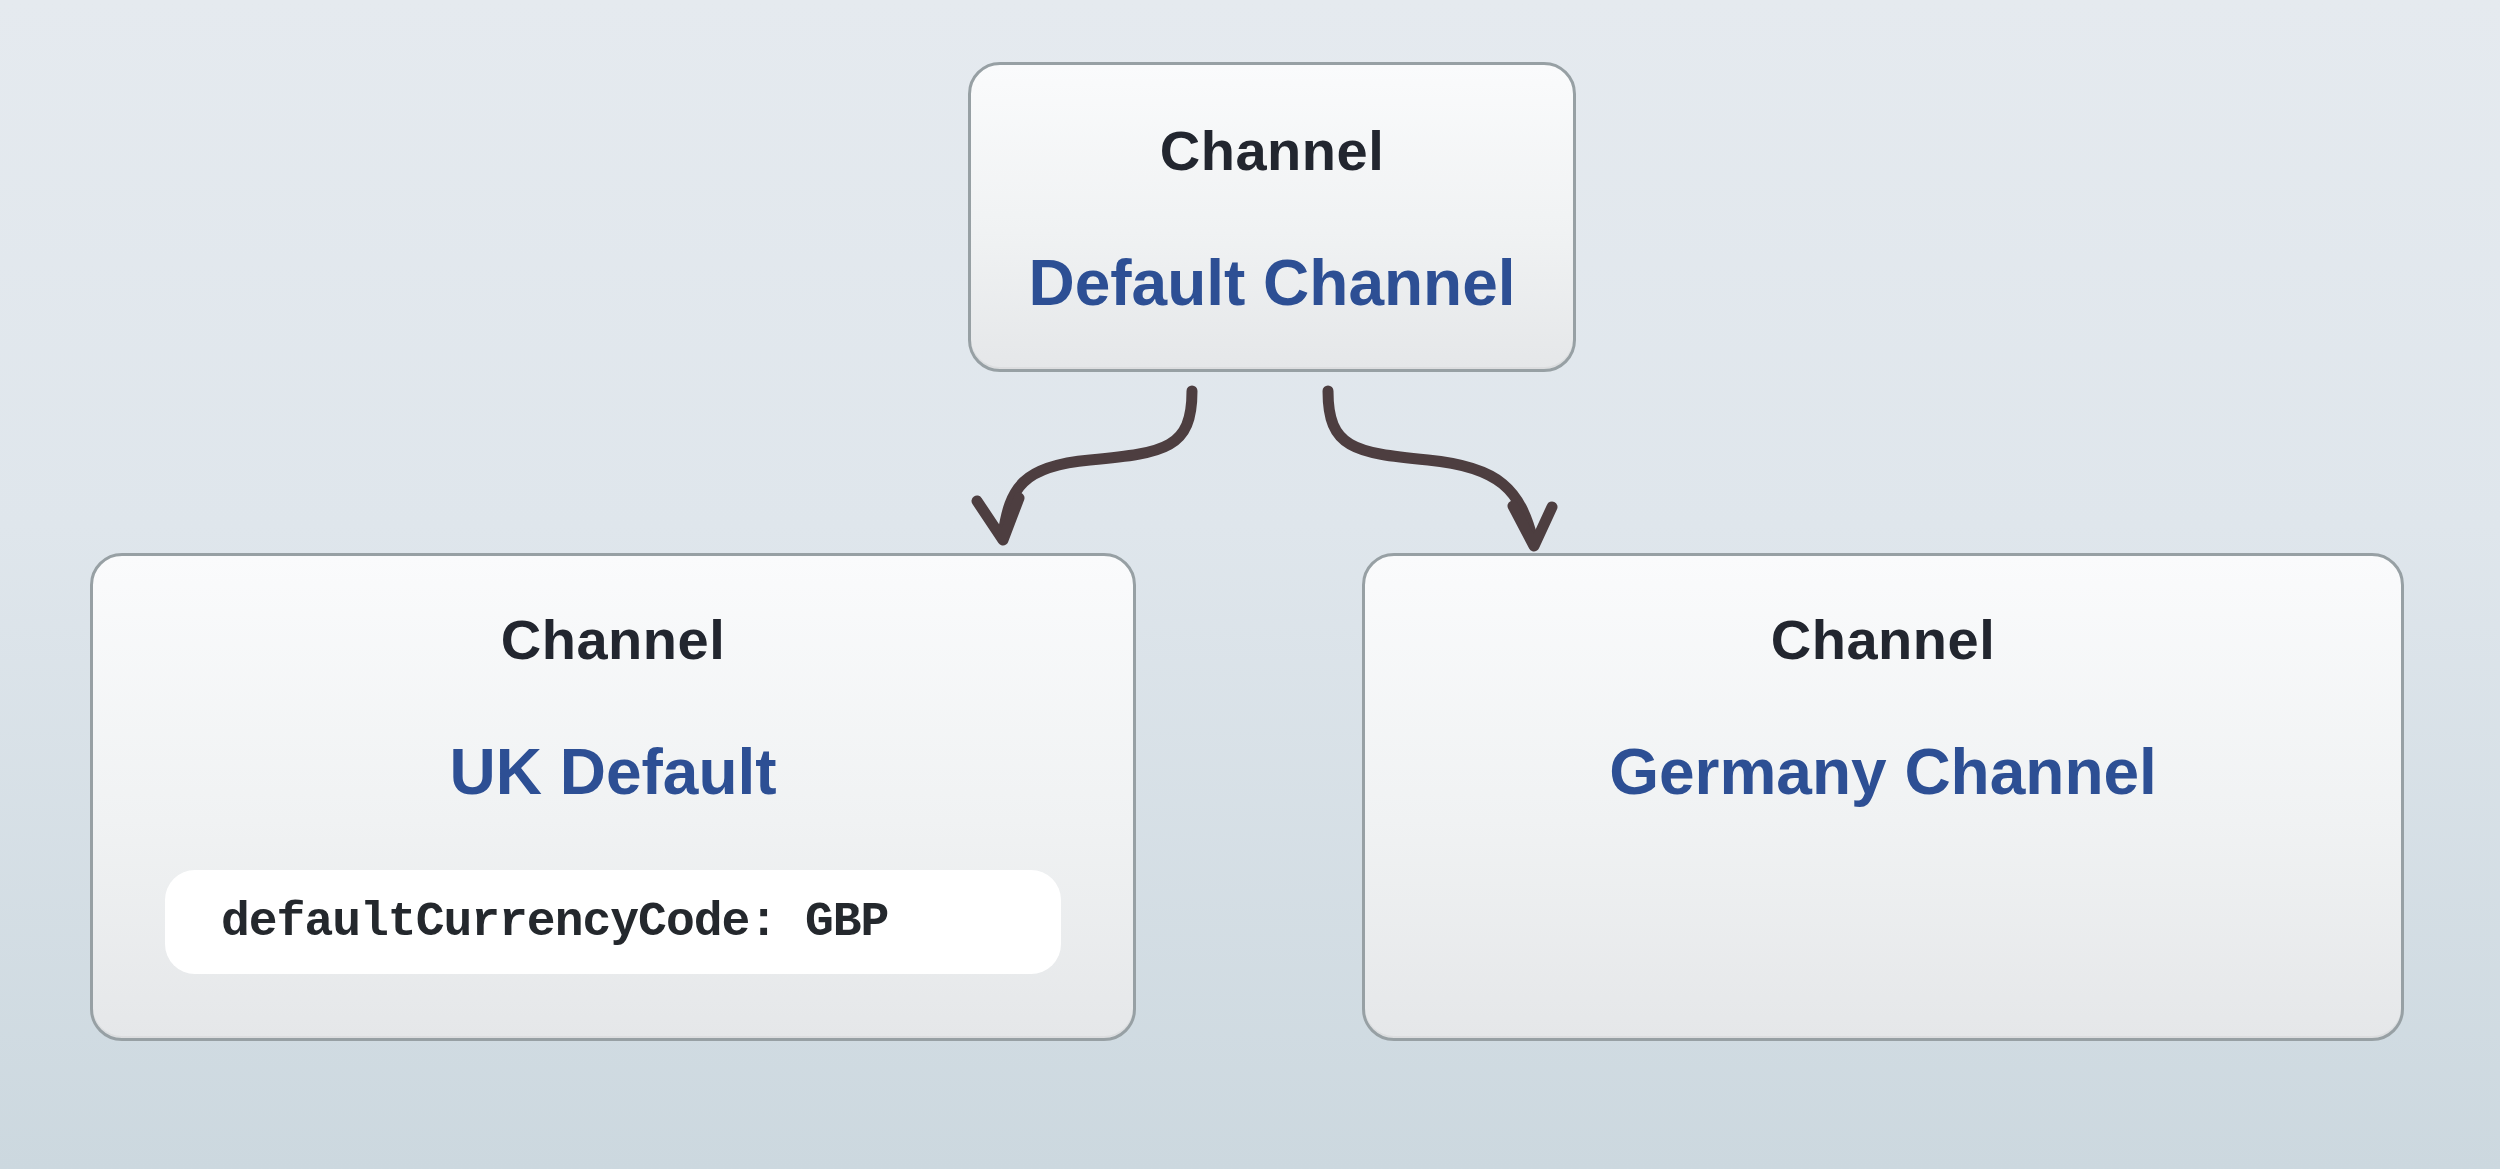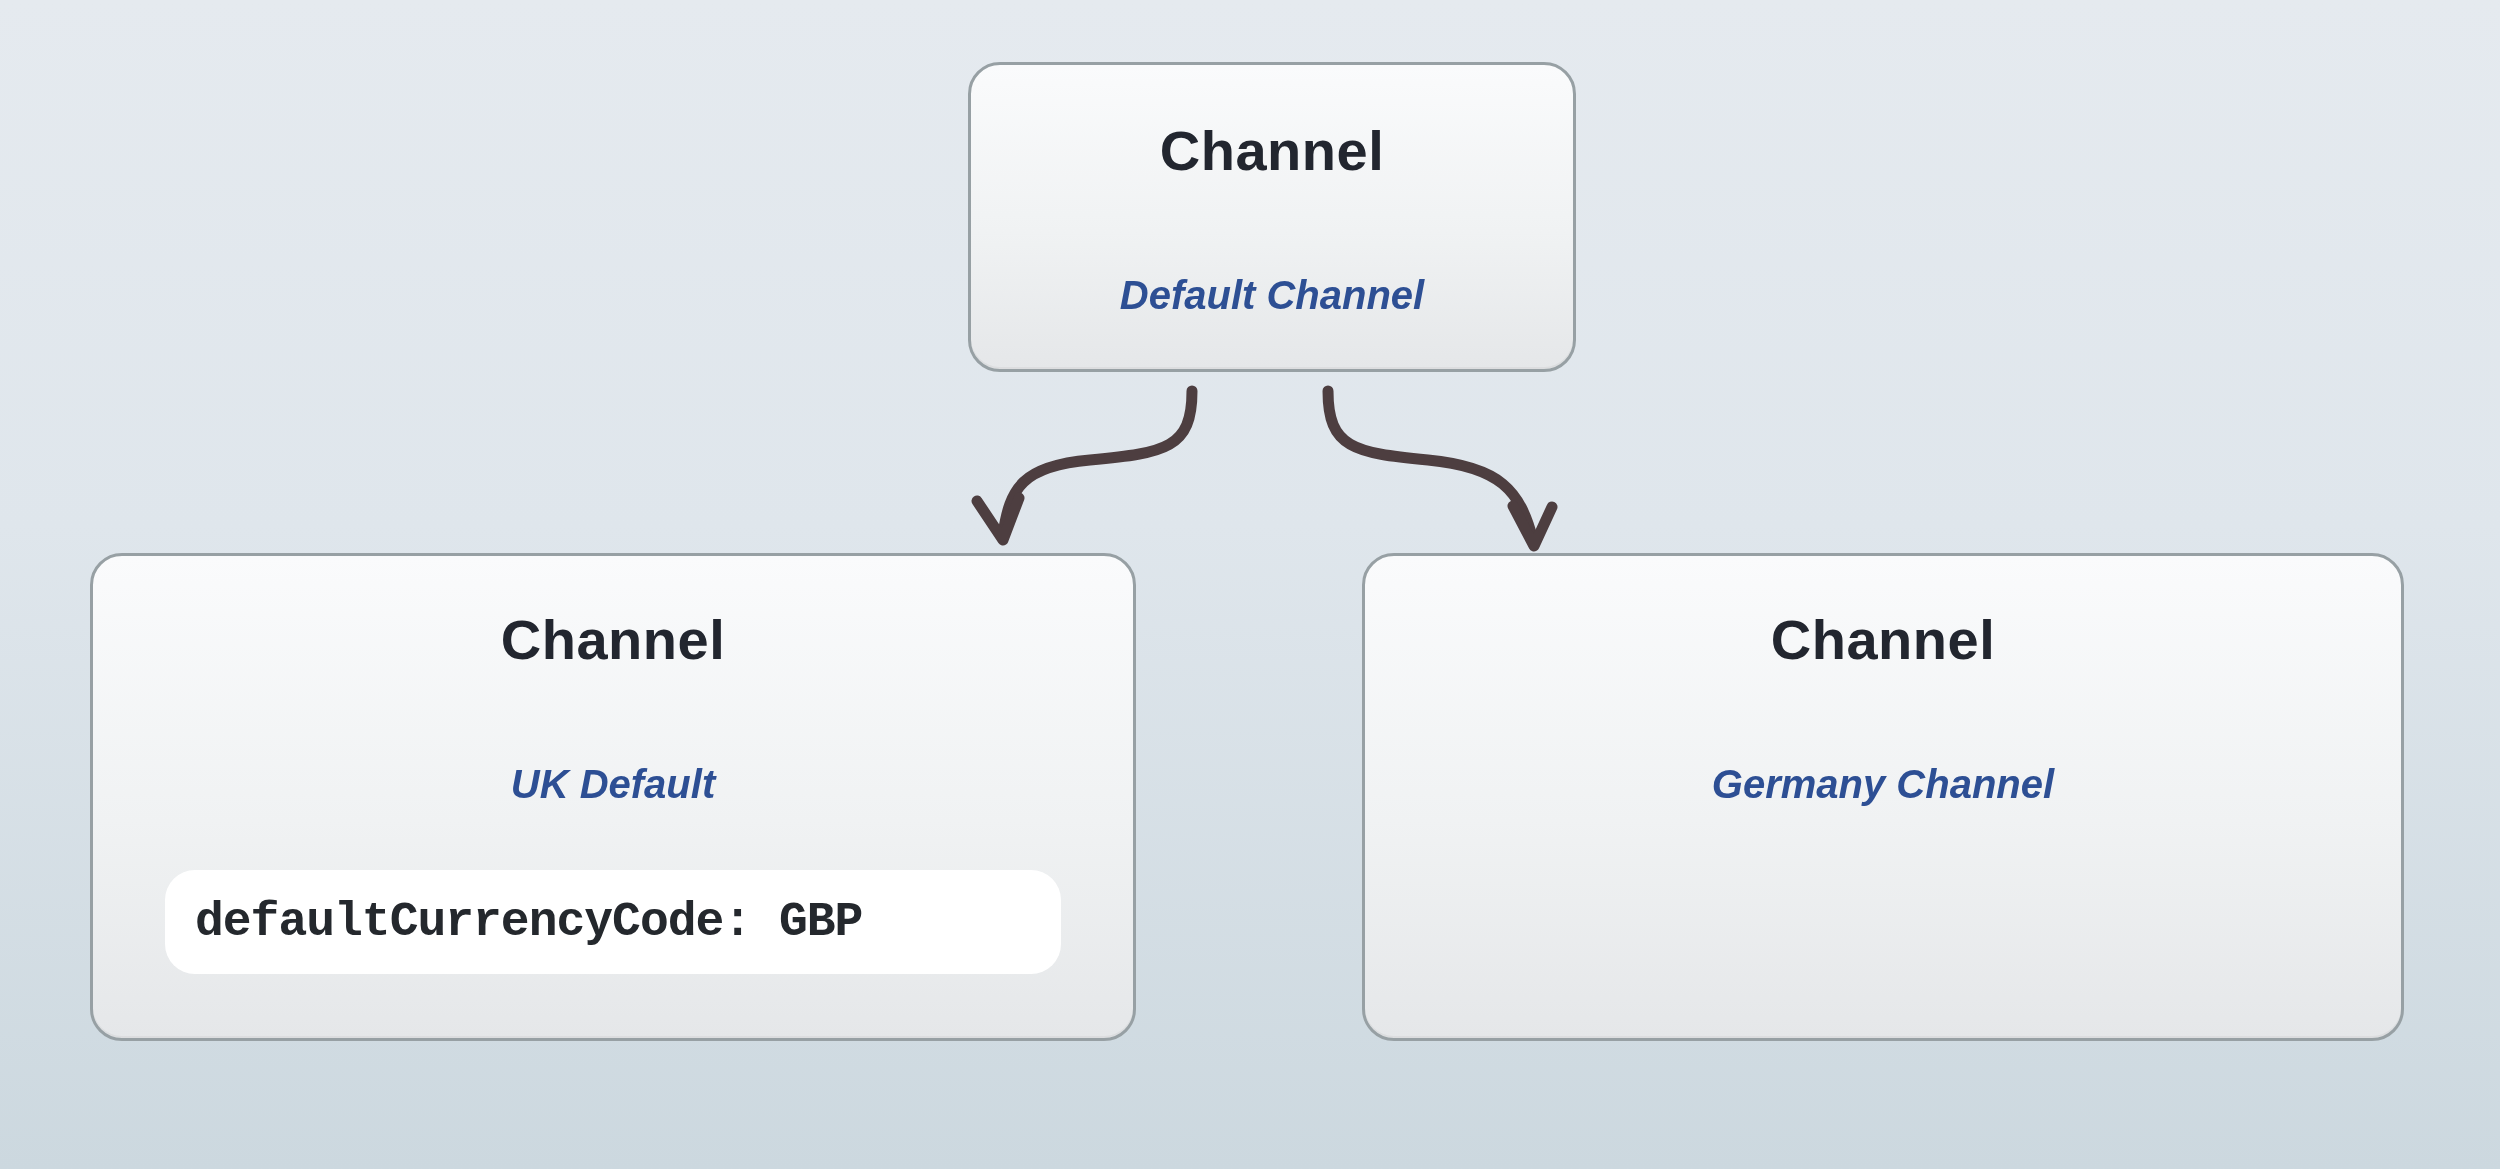--- a/index.html
+++ b/index.html
@@ -40,45 +40,45 @@
     font-size: 56px;
     font-weight: bold;
     color: var(--title-color);
     letter-spacing: 0.5px;
     line-height: 1;
   }
   .node-root .node-title { padding-top: 58px; }
   .node-left .node-title, .node-right .node-title { padding-top: 56px; }
 
   .node-name {
-    font-size: 40px;
+    font-size: 64px;
     font-weight: bold;
     color: var(--name-color);
     line-height: 1;
-    margin-top: 96px;
-    font-style: italic;
+    margin-top: 72px;
   }
 
   .attr-pill {
     width: 896px;
     height: 104px;
     margin: 66px auto 0 auto;
     background: var(--code-bg);
     border-radius: 30px;
     display: flex;
     align-items: center;
     padding-left: 30px;
   }
   .attr-code {
     font-family: "Liberation Mono", "DejaVu Sans Mono", monospace;
     font-size: 48px;
     font-weight: bold;
     color: var(--code-color);
     white-space: pre;
     letter-spacing: -1px;
+    margin-left: 26px;
   }
 
   .edges {
     position: absolute;
     inset: 0;
     width: 2500px;
     height: 1169px;
     pointer-events: none;
   }
   .edge {

